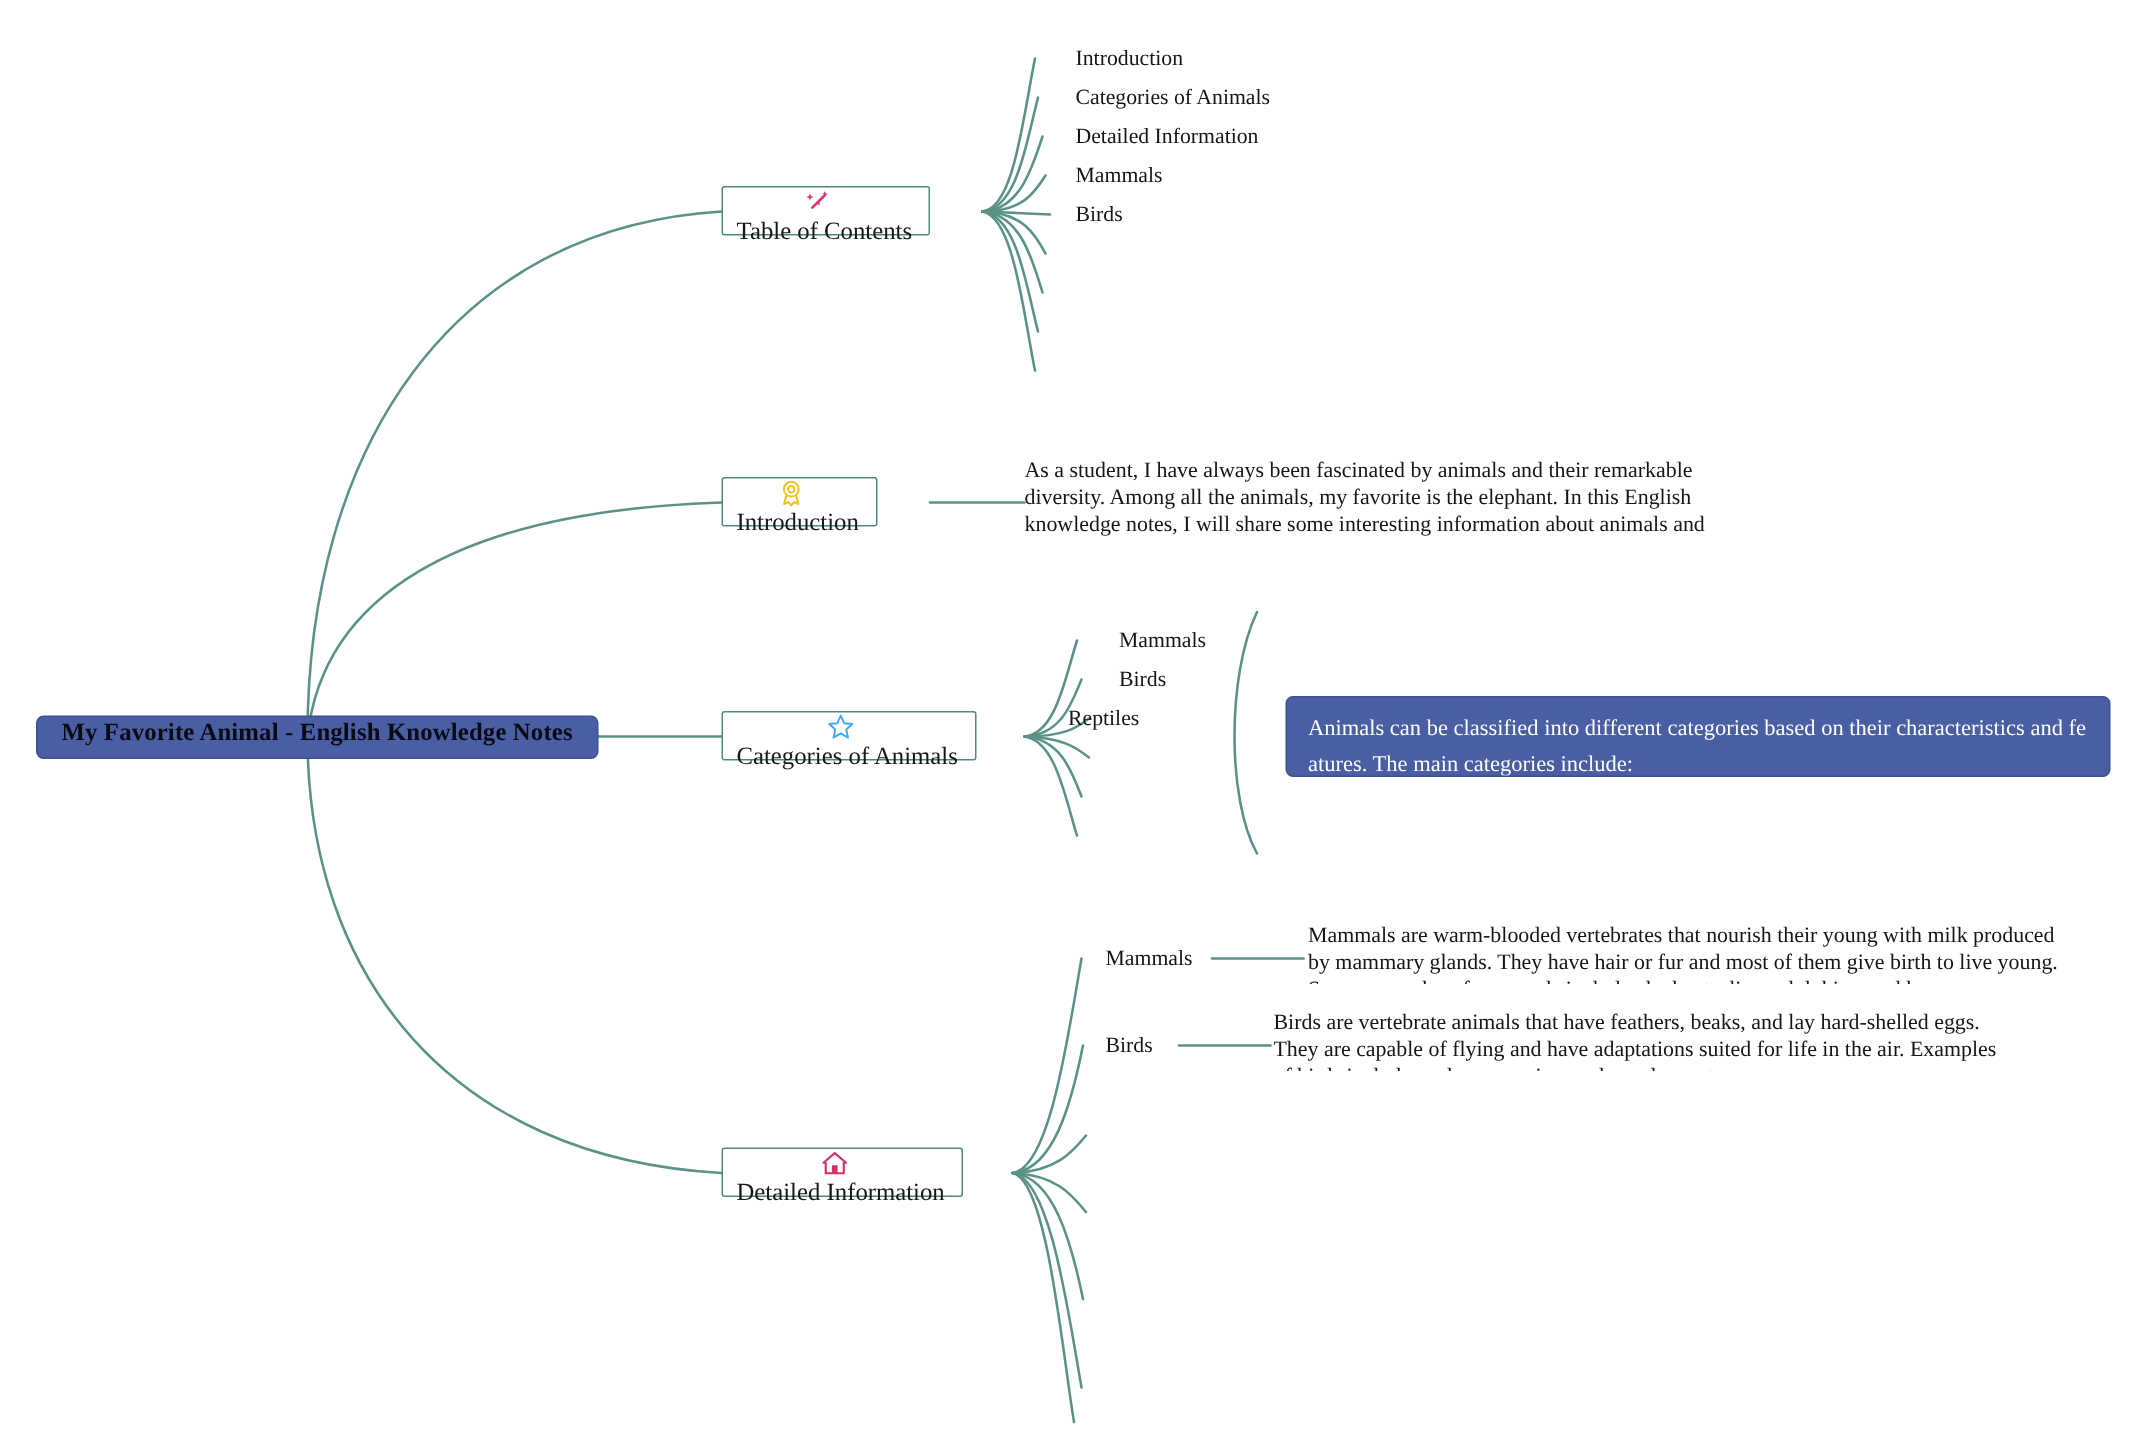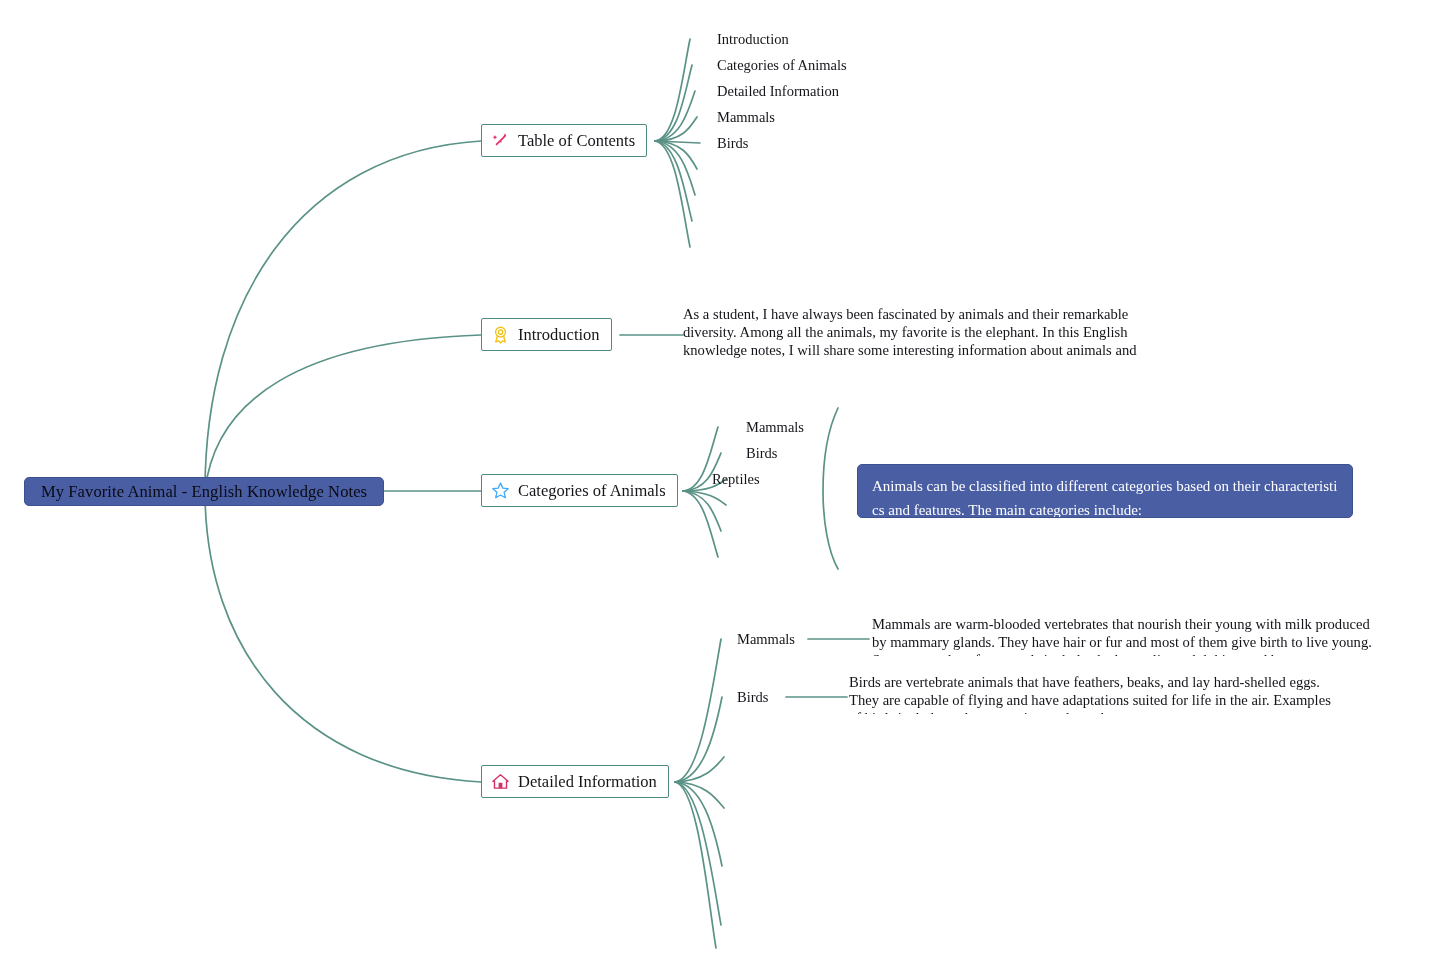--- a/index.html
+++ b/index.html
@@ -22,28 +22,29 @@
     width: 1435px;
     height: 953px;
     pointer-events: none;
   }
   .node {
     position: absolute;
     box-sizing: border-box;
     display: flex;
     align-items: center;
     white-space: nowrap;
+    flex-direction: column;
   }
   
   .root-node {
     background: #4a5ea3;
     border: 1px solid #3d5090;
     border-radius: 5px;
     color: #0a0a14;
-    font-weight: normal;
+    font-weight: bold;
     font-size: 16.5px;
     padding: 0 16px;
     height: 29px;
     letter-spacing: .1px;
   }
   
   .branch-node {
     background: #ffffff;
     border: 1.4px solid #4d8a80;
     border-radius: 2px;
@@ -222,21 +223,21 @@
   <div class="leaf" style="left:746px; top:497px;">
     <span></span>
   </div>
   <div class="leaf" style="left:746px; top:523px;">
     <span></span>
   </div>
   <div class="leaf" style="left:746px; top:549px;">
     <span></span>
   </div>
 
-  <div class="callout" style="left:857px; top:464px; width:496px; height:54px;">
+  <div class="callout" style="left:857px; top:464px; width:550px; height:54px;">
     <span>Animals can be classified into different categories based on their characteristics and features. The main categories include:</span>
   </div>
 
   <div class="node branch-node" style="left:481px; top:765px;">
     <svg class="ico" viewBox="0 0 24 24">
       <path d="M12 3.5 L21.5 11.6 L19.6 11.6 L19.6 20.4 L4.4 20.4 L4.4 11.6 L2.5 11.6 Z" fill="none" stroke="#d6316a" stroke-width="1.8" stroke-linejoin="round"></path>
       <path d="M9.6 20.4 L9.6 13.6 L14.4 13.6 L14.4 20.4 Z" fill="#d6316a"></path>
     </svg>
     <span>Detailed Information</span>
   </div>

